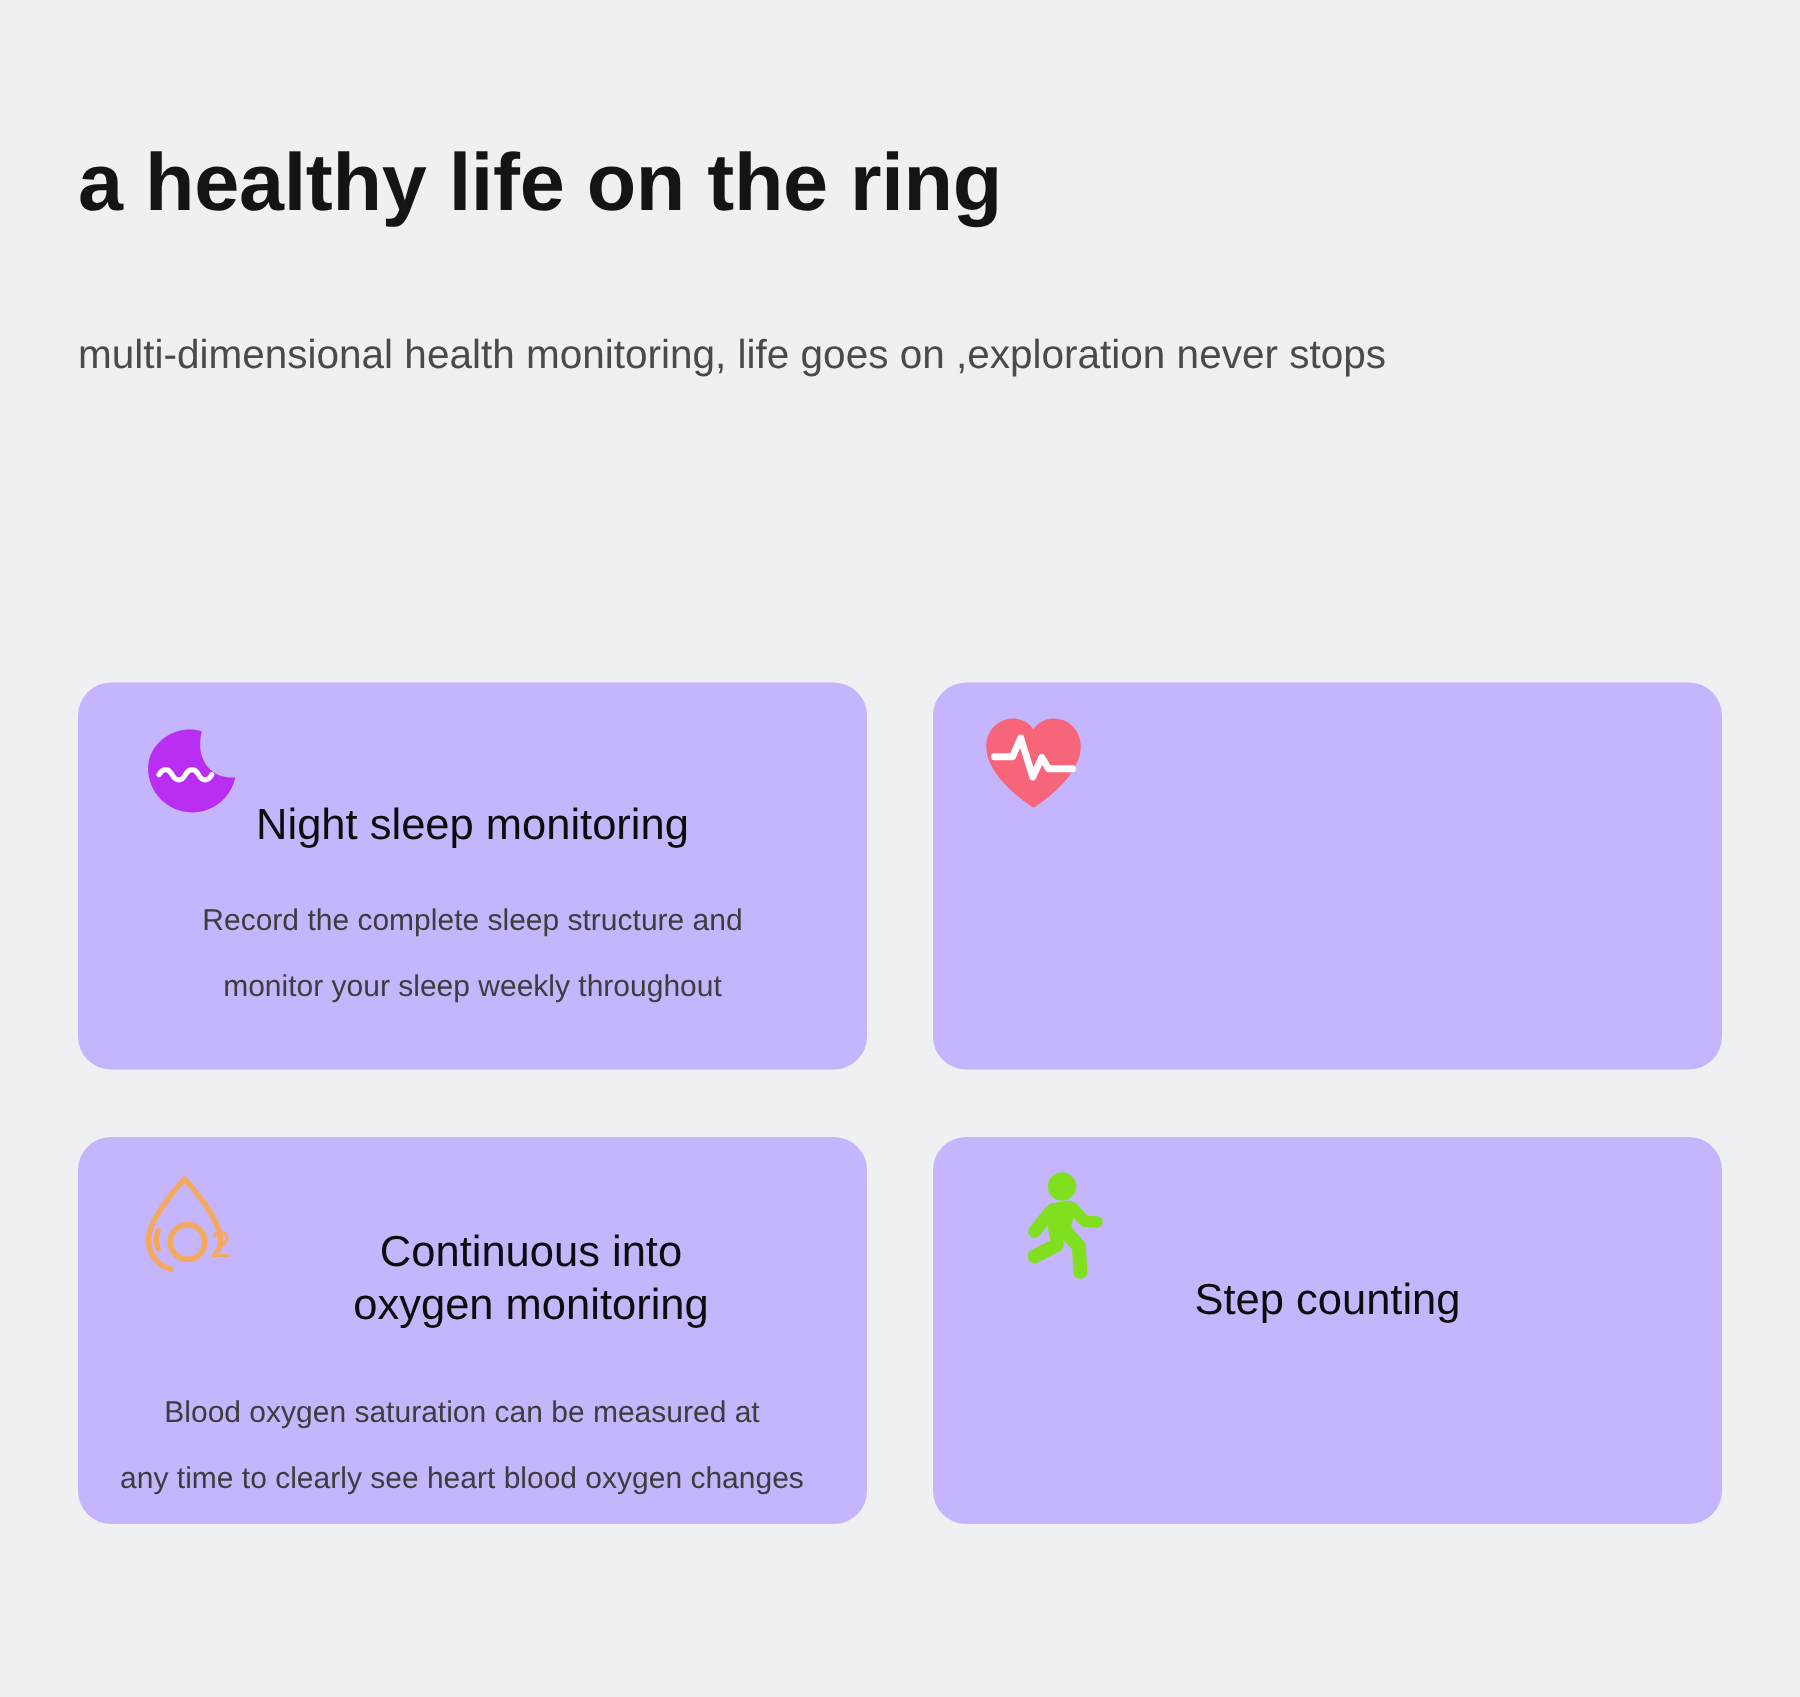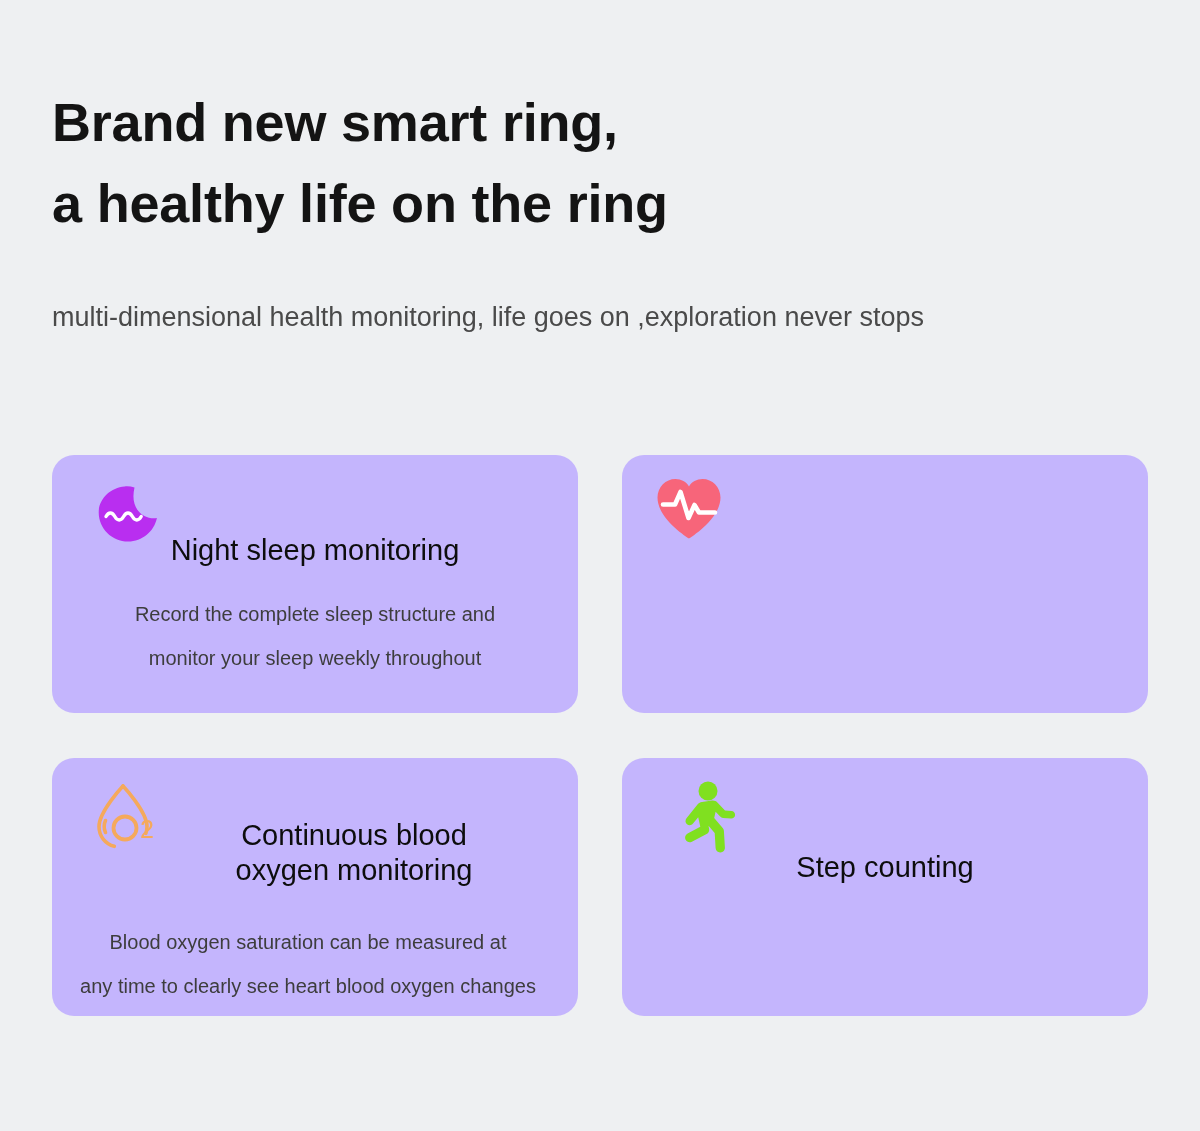--- a/index.html
+++ b/index.html
@@ -115,21 +115,20 @@
   .card--steps .card-body { top: 92px; }
   .card--steps .card-desc { padding-top: 24px; }
 </style>
 </head>
 <body>
 
 <div class="page">
 
   <div class="hero">
     <h1 class="hero-title">
-      <span class="line">Brand new smart ring,</span>
       <span class="line">a healthy life on the ring</span>
     </h1>
     <p class="hero-sub">
       <span class="line">multi-dimensional health monitoring, life goes on ,exploration never stops</span>
     </p>
   </div>
 
   <div class="grid">
 
     <div class="card card--sleep">
@@ -161,21 +160,21 @@
       <div class="card-icon" style="left:38px; top:20px; width:74px; height:80px;">
         <svg viewBox="0 0 74 80" xmlns="http://www.w3.org/2000/svg">
           <path d="M33 8C33 8 9 33.5 9 48.5c0 10 6.6 17.6 15.3 19.8" fill="none" stroke="#f5a95c" stroke-width="3.6" stroke-linecap="round"></path>
           <path d="M33 8c0 0 24 25.5 24 40.5 0 2.4-.4 4.7-1.1 6.8" fill="none" stroke="#f5a95c" stroke-width="3.6" stroke-linecap="round"></path>
           <path d="M15.5 42.5c-1.6 3.6-1.6 8.4 0 12" fill="none" stroke="#f5a95c" stroke-width="3.6" stroke-linecap="round"></path>
           <circle cx="35" cy="50" r="11.5" fill="none" stroke="#f5a95c" stroke-width="3.8"></circle>
           <text x="50" y="60" font-family="'Liberation Sans', sans-serif" font-size="25" fill="#f5a95c" font-weight="normal">2</text>
         </svg>
       </div>
       <div class="card-body">
-        <div class="card-title">Continuous blood
+        <div class="card-title">Continuous into
 oxygen monitoring</div>
         <div class="card-desc-wrap">
           <p class="card-desc">
             <span class="line">Blood oxygen saturation can be measured at</span>
             <span class="line">any time to clearly see heart blood oxygen changes</span>
           </p>
         </div>
       </div>
     </div>
 

